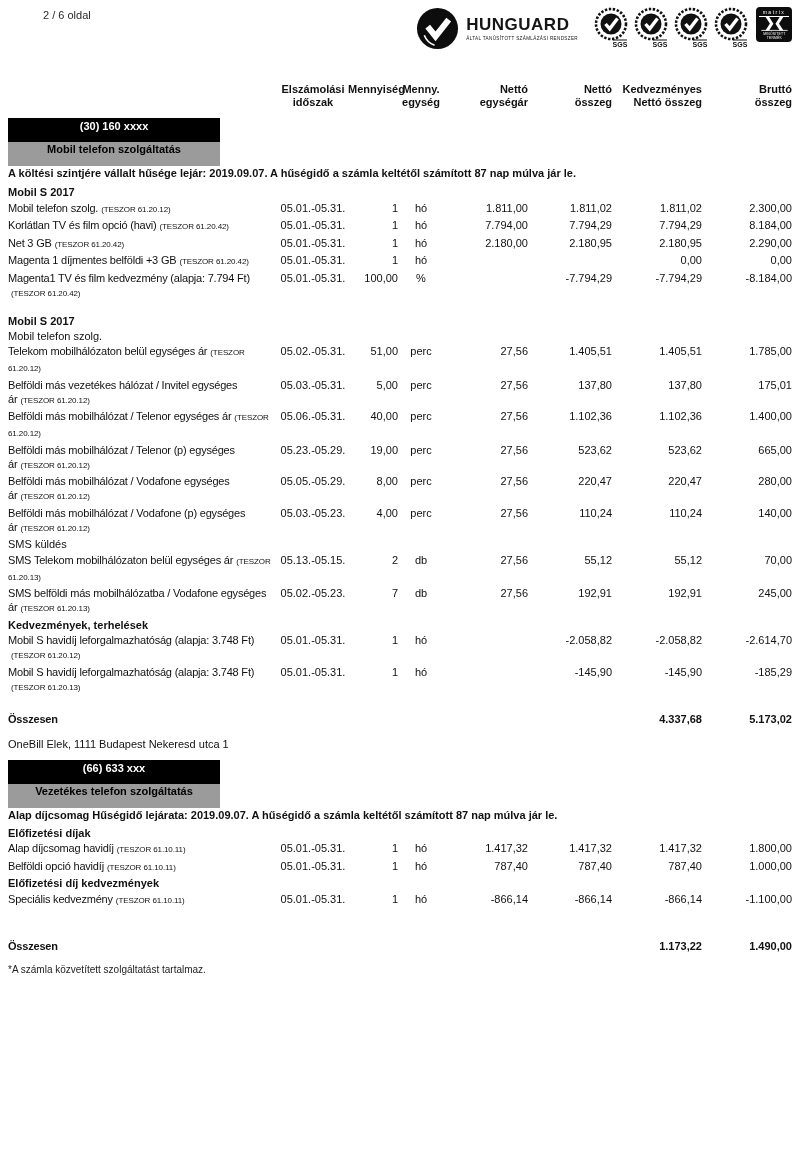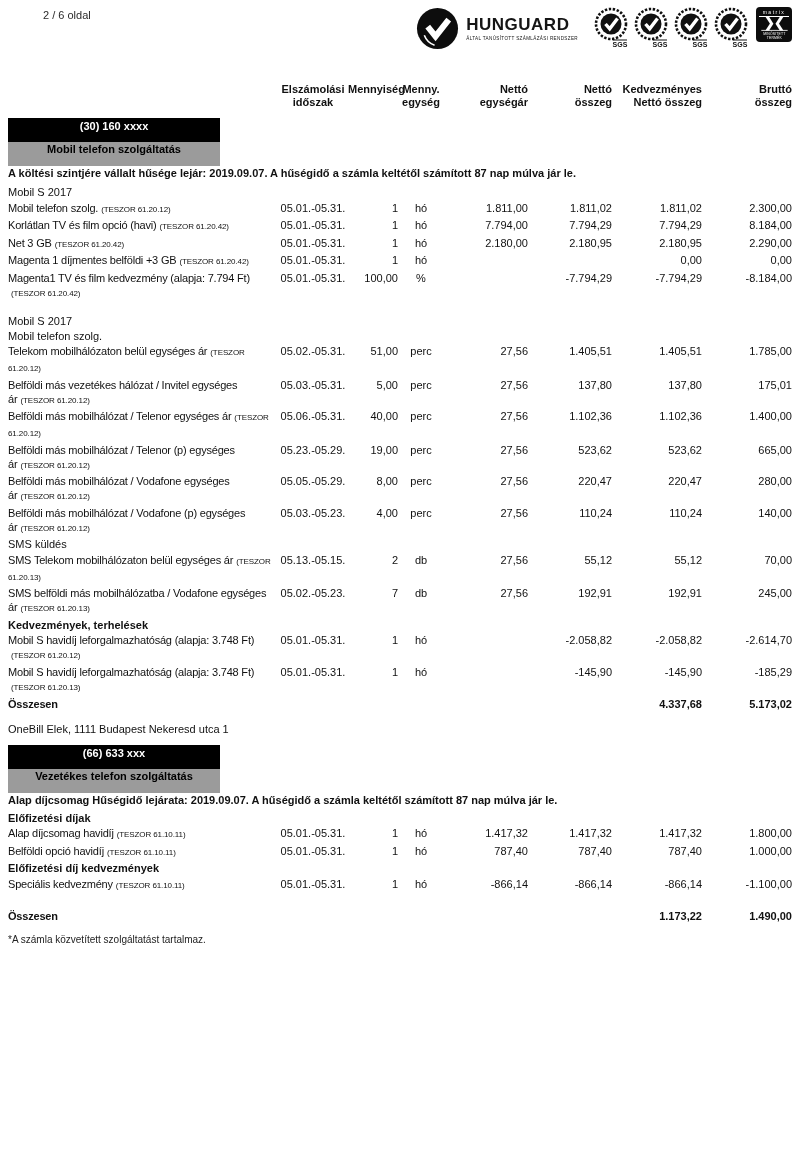--- a/index.html
+++ b/index.html
@@ -33,25 +33,25 @@
 
   
   .banner{width:212px;margin-top:9px;text-align:center;font-weight:bold;}
   .banner-black{background:#000;color:#fff;height:24px;line-height:16px;font-size:11px;}
   .banner-gray{background:#9b9b9b;color:#000;height:24px;line-height:15px;font-size:11px;}
   .note{font-weight:bold;margin:0 0 4px;line-height:14px;}
 
   
   .row{line-height:14px;margin:1.5px 0;}
   .teszor{font-size:8px;letter-spacing:-.1px;margin-left:3px;}
-  .group-title{font-weight:normal;line-height:14px;margin-top:13px;}
+  .group-title{font-weight:bold;line-height:14px;margin-top:13px;}
   .items > .group-title:first-child{margin-top:5px;}
   .subhead-plain{line-height:14px;margin-top:1px;}
   .subhead-bold{font-weight:bold;line-height:14px;margin-top:1px;}
-  .total{font-weight:bold;margin-top:2px;line-height:15px;}
+  .total{font-weight:bold;margin-top:17px;line-height:15px;}
   .spacer{height:13px;}
   .customer{margin:10px 0 3px;line-height:14px;}
   .footnote{font-size:10px;margin-top:10px;color:#222;}
 </style>
 </head>
 <body>
 
 <div class="page">
 
   <div class="topbar">

